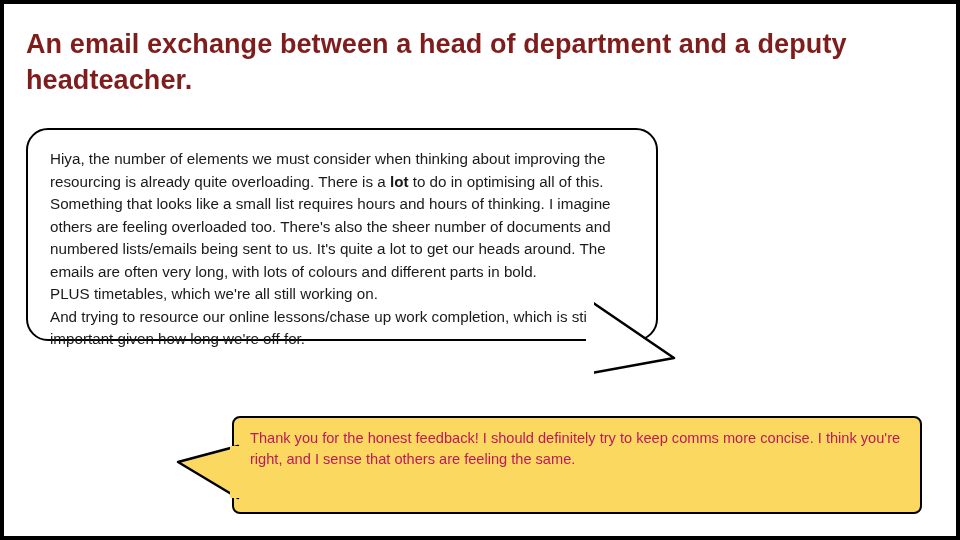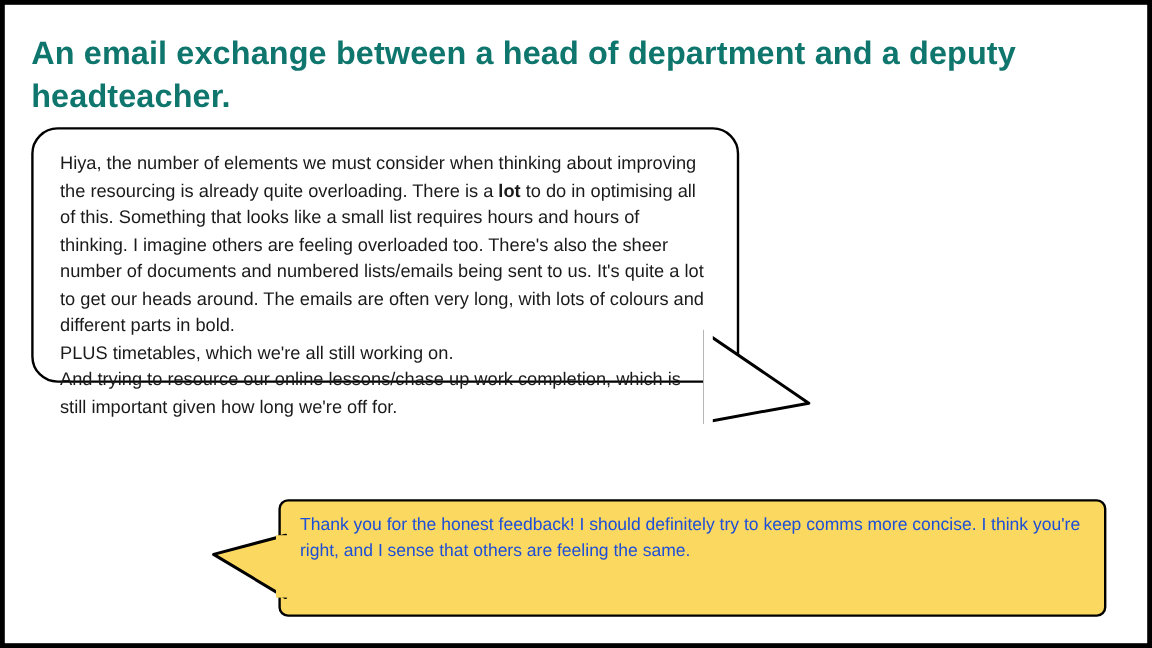--- a/index.html
+++ b/index.html
@@ -20,31 +20,32 @@
     overflow: hidden;
   }
   .title {
     position: absolute;
     left: 22px;
     top: 22px;
     width: 890px;
     font-size: 27px;
     font-weight: bold;
     line-height: 1.35;
-    color: #0f766e;
+    color: #7f1d1d;
     letter-spacing: 0.1px;
   }
 
   
   .bubble-left {
     position: absolute;
     left: 22px;
-    top: 102px;
+    top: 124px;
     width: 590px;
     height: 213px;
+    padding-left: 42px;
   }
   .bubble-left .body {
     position: absolute;
     left: 0;
     top: 0;
     width: 100%;
     height: 100%;
     box-sizing: border-box;
     background: #ffffff;
     border: 2px solid #000000;
@@ -83,21 +84,21 @@
     top: 0;
     width: 100%;
     height: 100%;
     box-sizing: border-box;
     background: #fbd85f;
     border: 2px solid #000000;
     border-radius: 8px;
     padding: 10px 16px 10px 16px;
     font-size: 14.6px;
     line-height: 1.42;
-    color: #1d4ed8;
+    color: #be185d;
   }
   .bubble-right .tail {
     position: absolute;
     left: -56px;
     top: 28px;
     width: 64px;
     height: 60px;
     z-index: 3;
   }
   .bubble-right p {

